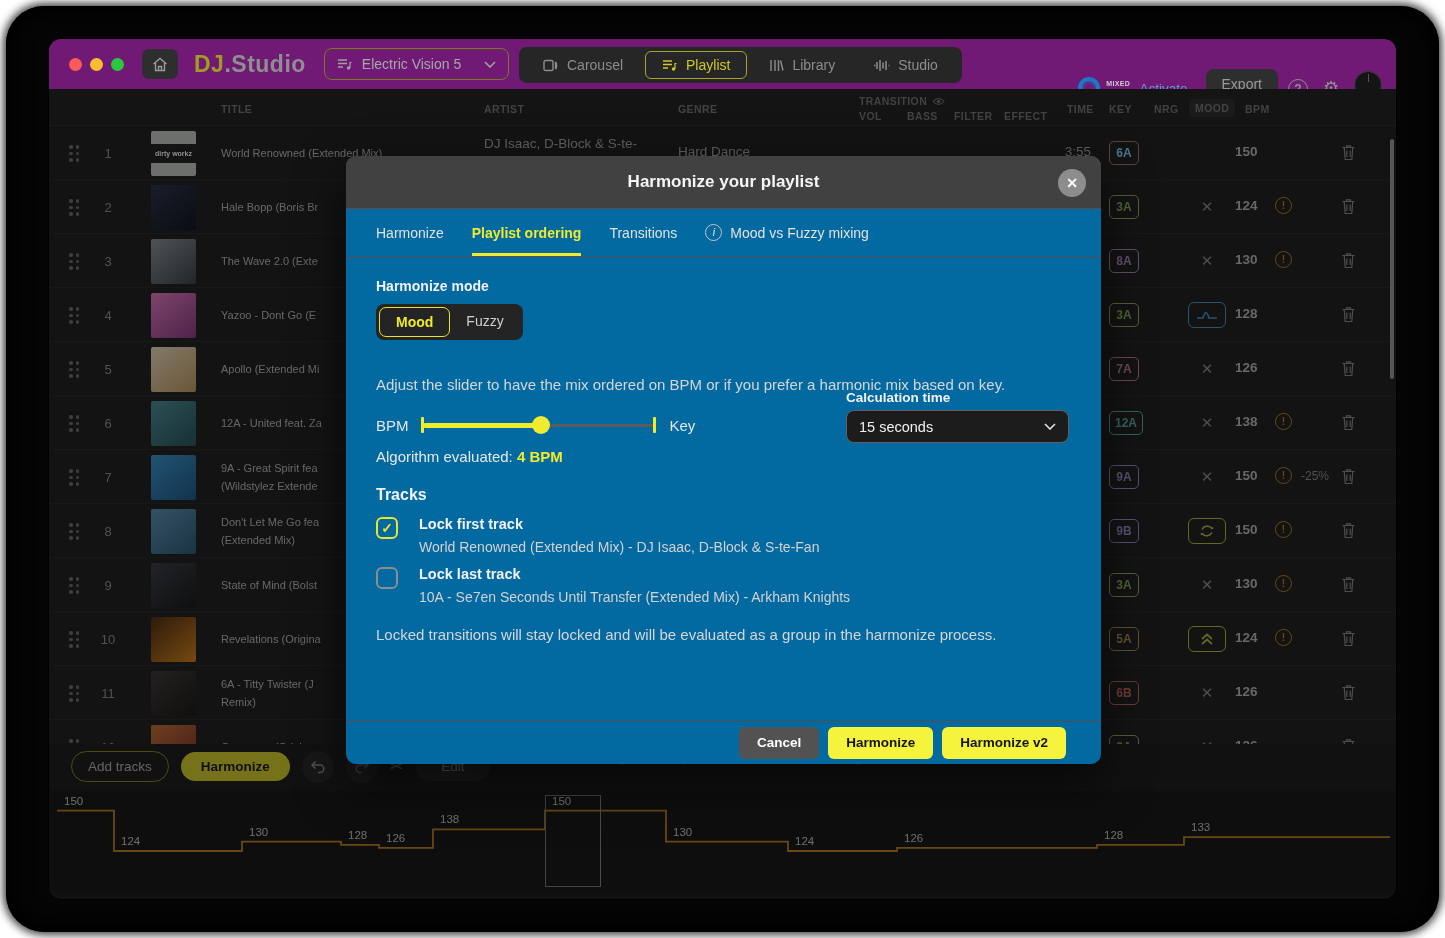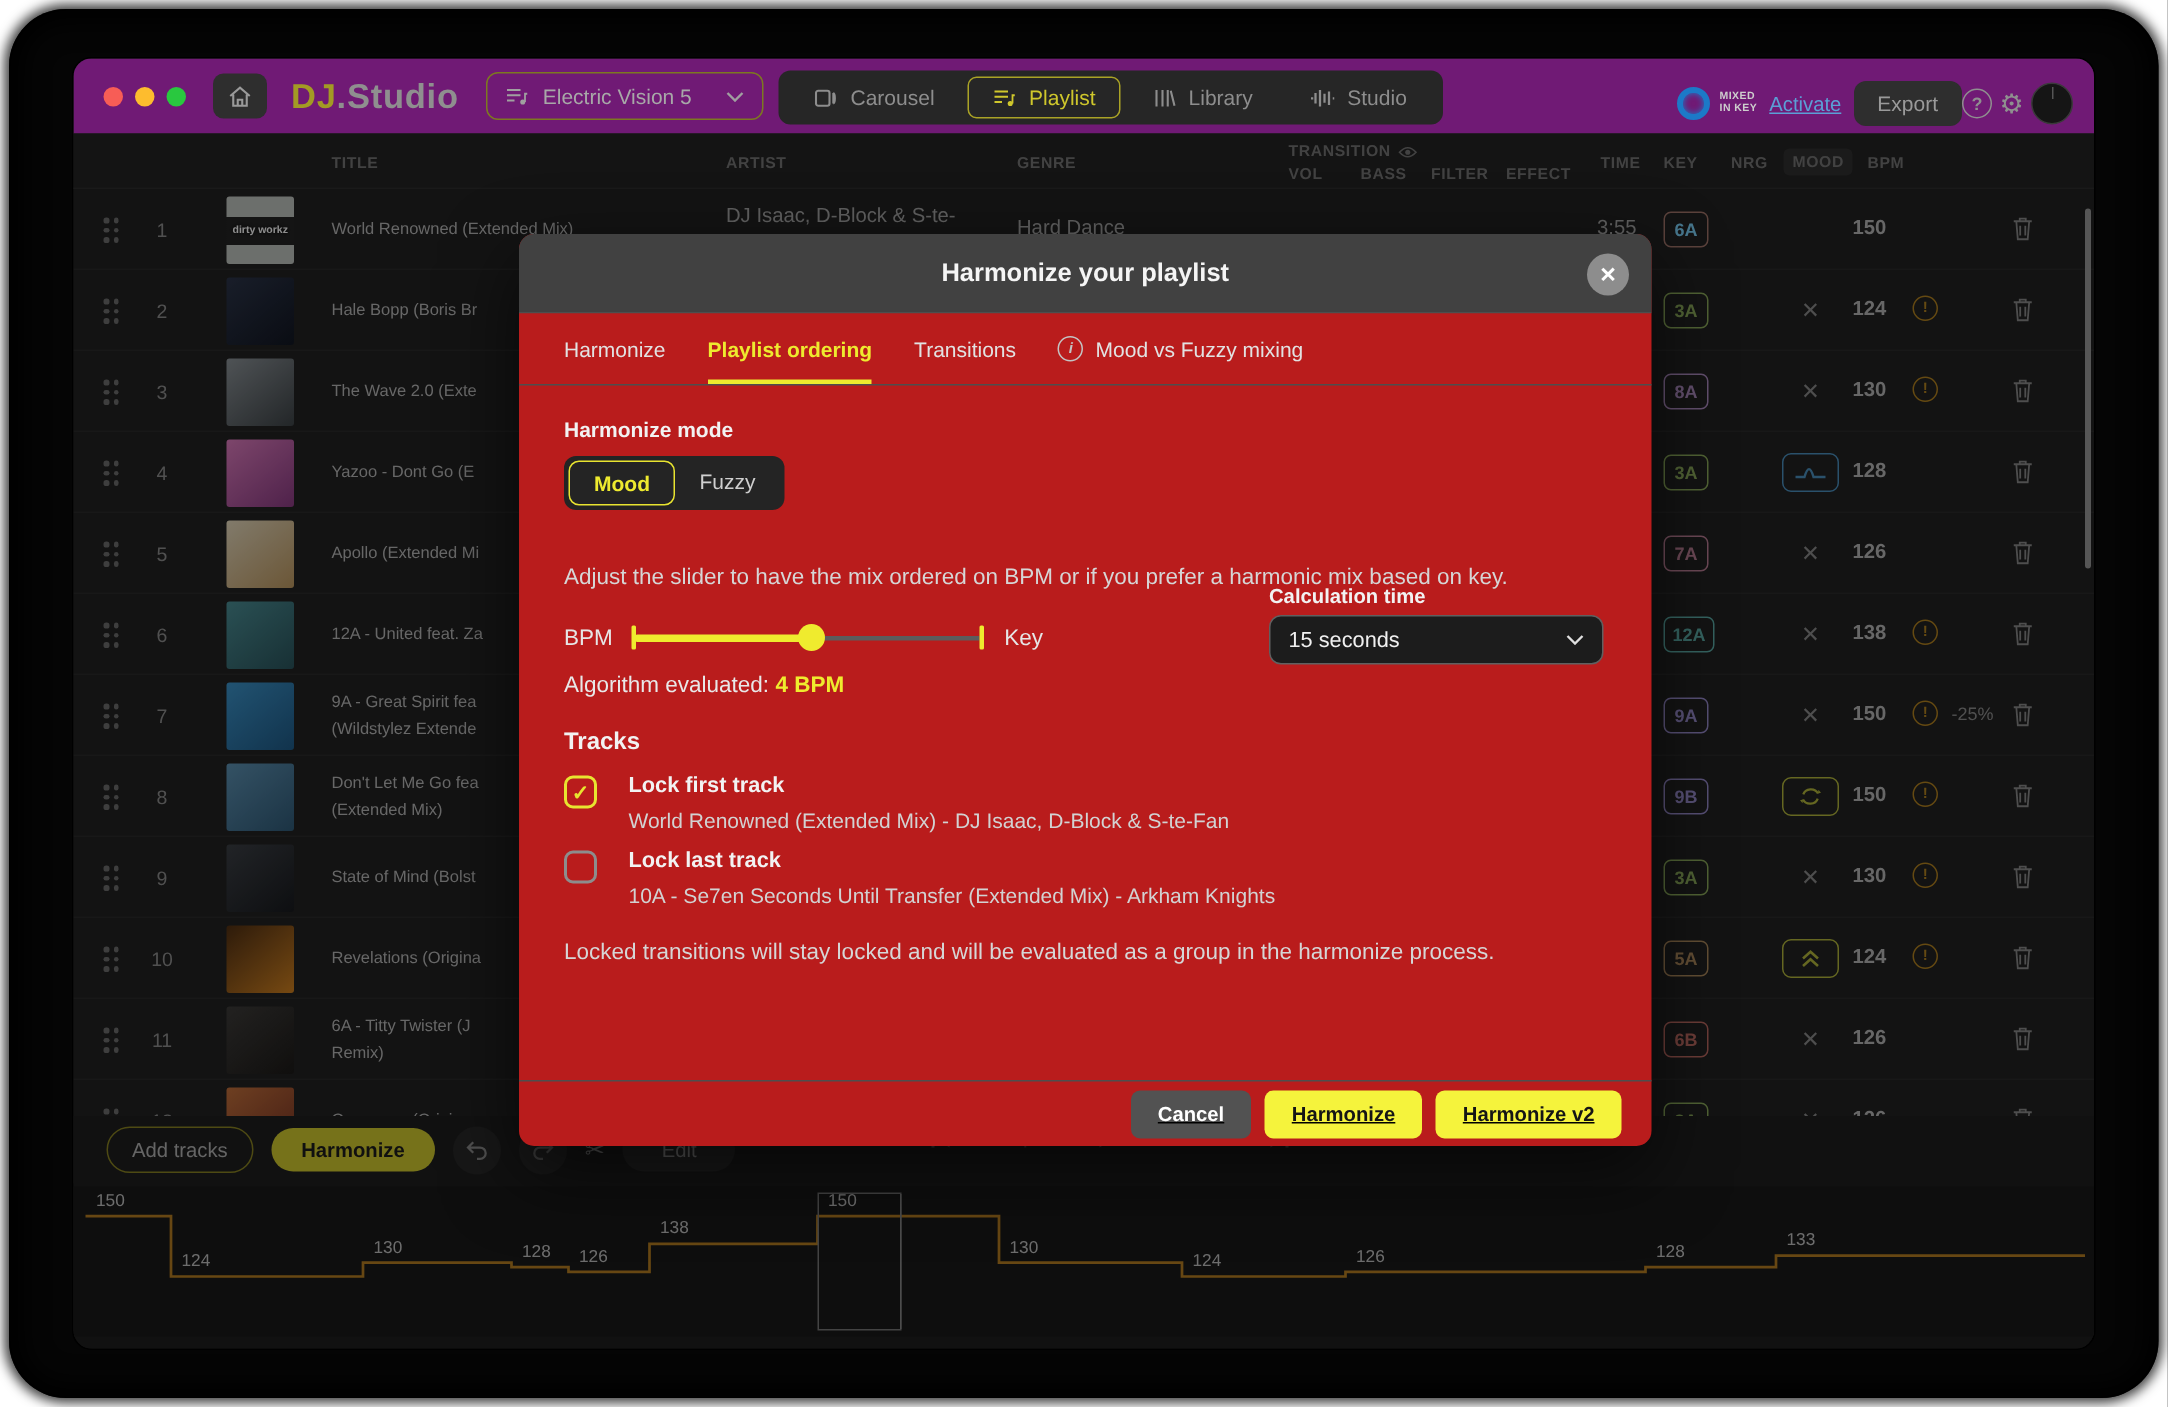--- a/index.html
+++ b/index.html
@@ -11,21 +11,21 @@
   .topbar { position:absolute; left:0; top:0; width:100%; height:50px; background:#701a75; display:flex; align-items:center; }
   .lights { display:flex; gap:8px; margin-left:20px; }
   .light { width:13px; height:13px; border-radius:50%; }
   .home-btn { margin-left:18px; width:36px; height:30px; background:#2e2e2e; border-radius:7px; display:flex; align-items:center; justify-content:center; }
   .logo { margin-left:16px; font-size:23px; font-weight:bold; letter-spacing:.5px; }
   .logo .dj { color:#a39a24; } .logo .studio { color:#8f8f8f; }
   .pl-select { margin-left:18px; height:32px; min-width:185px; border:1px solid #7d7820; border-radius:8px; display:flex; align-items:center; gap:9px; padding:0 12px; color:#a8a8a8; font-size:14px; }
   .nav-tabs { position:absolute; left:470px; top:8px; height:36px; background:#262626; border-radius:8px; display:flex; align-items:center; padding:0 8px; gap:6px; }
   .nav-tab { display:flex; align-items:center; gap:8px; padding:0 16px; height:28px; color:#8d8d8d; font-size:14px; border-radius:6px; }
   .nav-tab.active { border:1px solid #aaa326; color:#cfc72c; }
-  .tb-right { position:absolute; right:14px; top:0; height:60px; display:flex; align-items:center; gap:0; }
+  .tb-right { position:absolute; right:14px; top:0; height:60px; display:flex; align-items:flex-end; gap:10px; }
   .mik { display:flex; align-items:center; gap:6px; }
   .mik-circle { width:22px; height:22px; border-radius:50%; border:4px solid #1c79c8; box-shadow:0 0 4px #1c79c8 inset; }
   .mik-text { font-size:7px; font-weight:bold; color:#cdcdcd; line-height:8px; letter-spacing:.3px; }
   .activate { color:#5b9fd6; font-size:13.5px; text-decoration:underline; margin-left:2px; }
   .export-btn { background:#2e2e2e; color:#9a9a9a; font-size:14px; padding:7px 16px; border-radius:8px; margin-left:8px; }
   .icon-btn { color:#8f8f8f; font-size:18px; width:26px; text-align:center; }
   .help-circ { width:20px; height:20px; border:1.5px solid #8f8f8f; border-radius:50%; color:#8f8f8f; font-size:12px; font-weight:bold; display:flex; align-items:center; justify-content:center; }
   .avatar { width:28px; height:28px; border-radius:50%; background:#151515; border:1px solid #3a3a3a; position:relative; }
   .avatar:after { content:""; position:absolute; left:13px; top:2px; width:1px; height:8px; background:#555; }
 
@@ -70,21 +70,21 @@
   .edit-pill { background:#2a2a2a; color:#9a9a9a; border-radius:16px; padding:7px 26px; font-size:13.5px; }
   .transport { position:absolute; left:570px; top:712px; display:flex; gap:42px; align-items:center; }
 
   
   .timeline { position:absolute; left:0; top:752px; width:1349px; height:100px; background:#171717; }
   .tl-label { position:absolute; color:#c4c4c4; font-size:11.5px; }
   .tl-sel { position:absolute; top:4px; height:92px; border:1px solid #777; }
   .tl-sel:after { content:""; position:absolute; right:-1px; top:0; width:1px; height:100%; background:#888; }
 
   
-  .modal { position:absolute; left:297px; top:117px; width:755px; height:608px; background:#b91c1c; border-radius:10px; z-index:10; box-shadow:0 18px 50px rgba(0,0,0,.6); }
+  .modal { position:absolute; left:297px; top:117px; width:755px; height:608px; background:#0369a1; border-radius:10px; z-index:10; box-shadow:0 18px 50px rgba(0,0,0,.6); }
   .m-header { position:absolute; top:0; left:0; width:100%; height:53px; background:#414141; border-radius:10px 10px 0 0; border-bottom:1px solid #4e4e4e; display:flex; align-items:center; justify-content:center; }
   .m-title { color:#f5f5f5; font-size:17px; font-weight:bold; }
   .m-close { position:absolute; right:15px; top:13px; width:28px; height:28px; border-radius:50%; background:#8d8d8d; color:#fff; font-size:14px; display:flex; align-items:center; justify-content:center; font-weight:bold; }
   .m-tabs { position:absolute; top:53px; left:0; width:100%; height:48px; border-bottom:1px solid #4e4e4e; display:flex; align-items:center; gap:28px; padding-left:30px; }
   .m-tab { color:#e2e2e2; font-size:14px; position:relative; height:100%; display:flex; align-items:center; gap:8px; }
   .m-tab.active { color:#eeea2f; font-weight:bold; }
   .m-tab.active:after { content:""; position:absolute; left:0; bottom:0; width:100%; height:3px; background:#eeea2f; }
   .info-circ { width:17px; height:17px; border:1.5px solid #c4c4c4; border-radius:50%; color:#c4c4c4; font-size:10px; display:flex; align-items:center; justify-content:center; font-style:italic; font-weight:bold; }
   .m-label { position:absolute; left:30px; color:#f2f2f2; font-size:14px; font-weight:bold; }
   .mode-toggle { position:absolute; left:30px; top:148px; background:#242424; border-radius:8px; display:flex; padding:3px; }
@@ -100,21 +100,21 @@
   .sl-handle { position:absolute; top:6px; width:18px; height:18px; background:#efeb2e; border-radius:50%; }
   .calc-label { position:absolute; left:500px; top:234px; color:#f2f2f2; font-size:13.5px; font-weight:bold; }
   .calc-select { position:absolute; left:500px; top:254px; width:223px; height:33px; background:#1c1c1c; border:1px solid #606060; border-radius:8px; display:flex; align-items:center; justify-content:space-between; padding:0 12px; color:#f0f0f0; font-size:14.5px; }
   .tol { position:absolute; left:30px; top:292px; font-size:15px; color:#e8e8e8; }
   .tol b { color:#efeb2e; font-weight:bold; }
   .cb-row { position:absolute; left:30px; display:flex; gap:21px; }
   .cb { width:22px; height:22px; border-radius:6px; border:2px solid #8d8d8d; display:flex; align-items:center; justify-content:center; margin-top:1px; }
   .cb.checked { border-color:#e8e430; color:#e8e430; font-size:14px; font-weight:bold; }
   .cb-title { color:#f2f2f2; font-size:14.5px; font-weight:bold; }
   .cb-desc { color:#d2d2d2; font-size:14px; margin-top:7px; }
-  .m-footer { position:absolute; left:0; top:564px; width:100%; height:44px; border-top:1px solid #4e4e4e; display:flex; align-items:center; justify-content:flex-end; gap:9px; padding-right:20px;text-decoration:underline; }
+  .m-footer { position:absolute; left:0; top:564px; width:100%; height:44px; border-top:1px solid #4e4e4e; display:flex; align-items:center; justify-content:flex-end; gap:9px; padding-right:35px; }
   .btn { height:32px; border-radius:6px; font-size:13.5px; font-weight:bold; display:flex; align-items:center; padding:0 18px; }
   .btn-gray { background:#525252; color:#fff; }
   .btn-yellow { background:#f5f33c; color:#151515; }
   svg { display:block; }
 </style>
 </head>
 <body>
 
 <div class="frame"></div>
 <div class="app">

